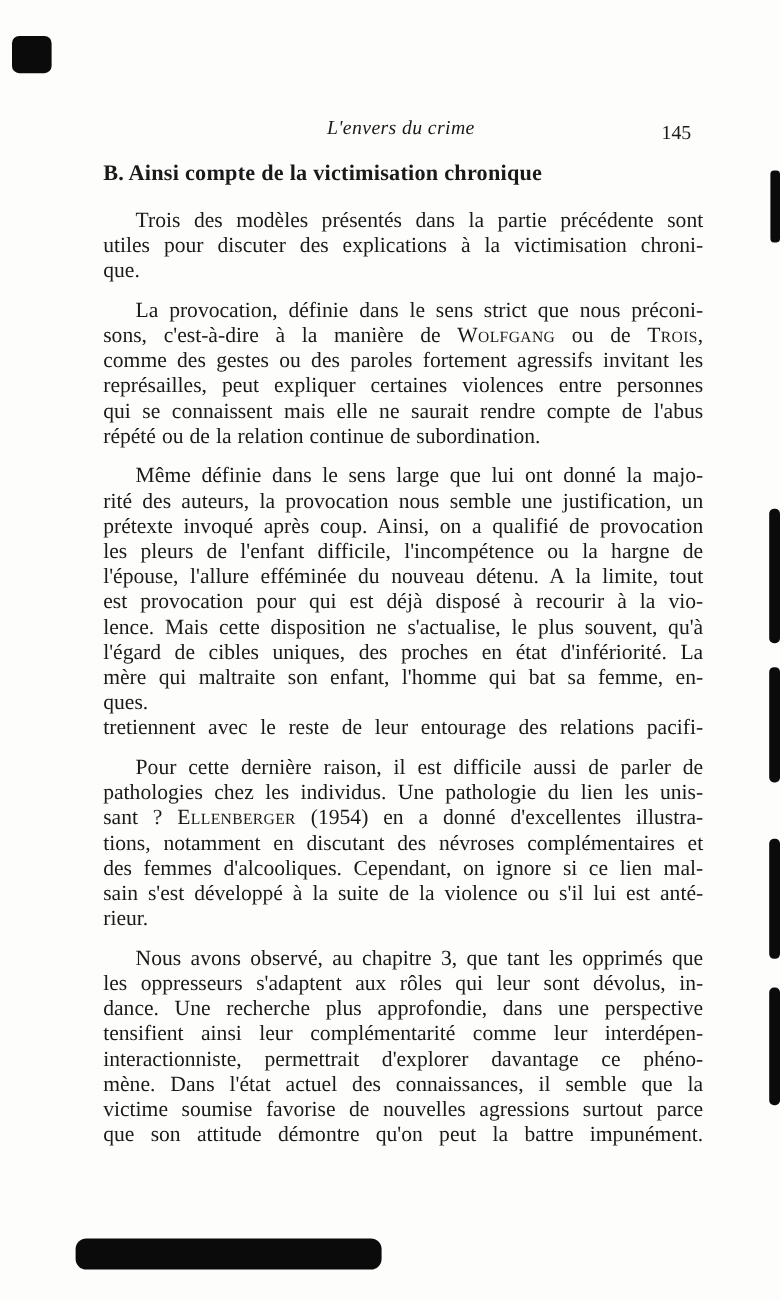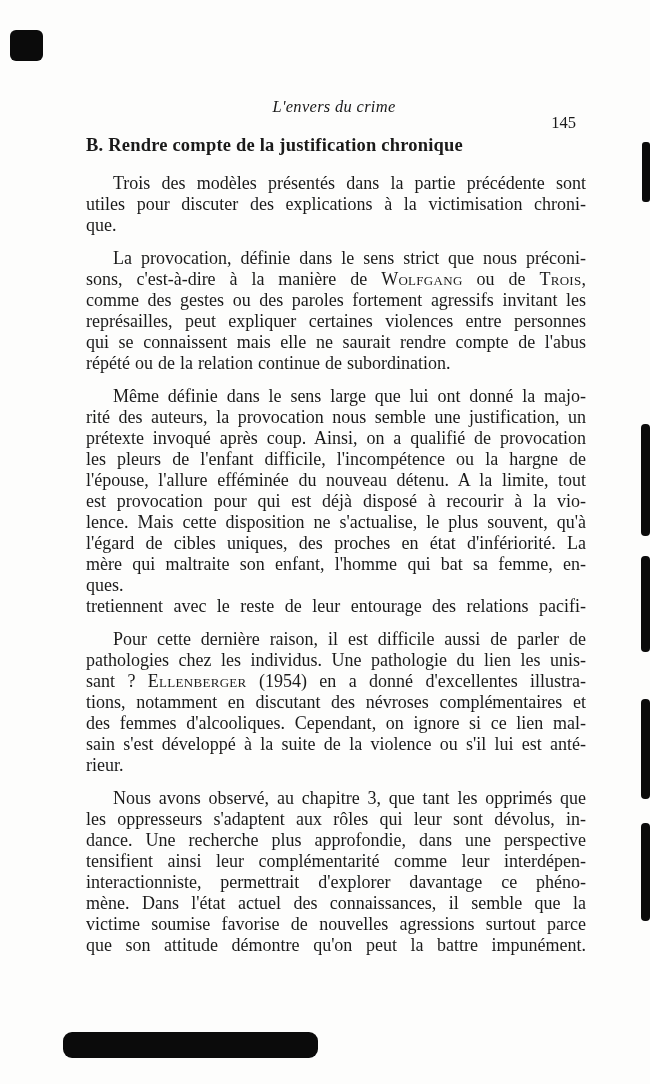--- a/index.html
+++ b/index.html
@@ -21,21 +21,21 @@
     left: 86px; top: 97px; width: 496px; height: 20px;
     font-size: 16.5px; line-height: 20px;
   }
   .running-title {
     position: absolute; left: 0; right: 0;
     text-align: center;
     font-style: italic;
     letter-spacing: 0.3px;
   }
   .page-number {
-    position: absolute; right: 6px; top: 16px;
+    position: absolute; right: 6px; top: 4px;
     font-style: normal;
   }
   .section-heading {
     position: absolute;
     left: 86px; top: 135px; width: 500px;
     font-size: 18.5px; font-weight: bold;
     letter-spacing: 0.2px;
     white-space: nowrap;
   }
   .text-block {
@@ -64,21 +64,21 @@
 </head>
 <body>
 
 <div class="page" style="background: rgb(253, 253, 252); color: rgb(26, 26, 26);">
 
   <div class="page-header">
     <div class="running-title">L'envers du crime</div>
     <div class="page-number">145</div>
   </div>
 
-  <div class="section-heading">B. Rendre compte de la justification chronique</div>
+  <div class="section-heading">B. Ainsi compte de la victimisation chronique</div>
 
   <div class="text-block">
 
   <div class="para">
         <div class="line first j">Trois des modèles présentés dans la partie précédente sont</div>
         <div class="line j">utiles pour discuter des explications à la victimisation chroni-</div>
         <div class="line">que.</div>
       </div>
       <div class="para">
         <div class="line first j">La provocation, définie dans le sens strict que nous préconi-</div>

